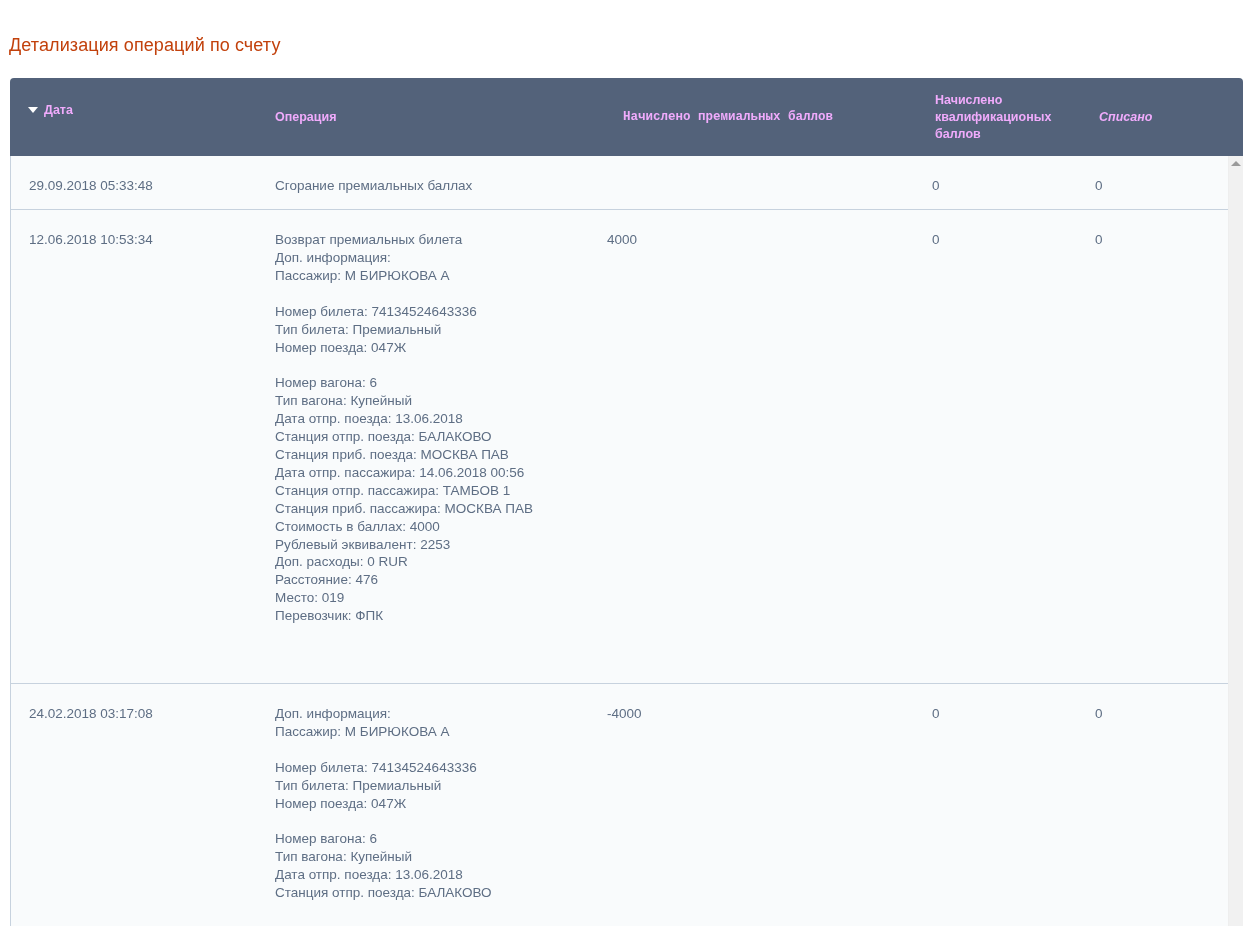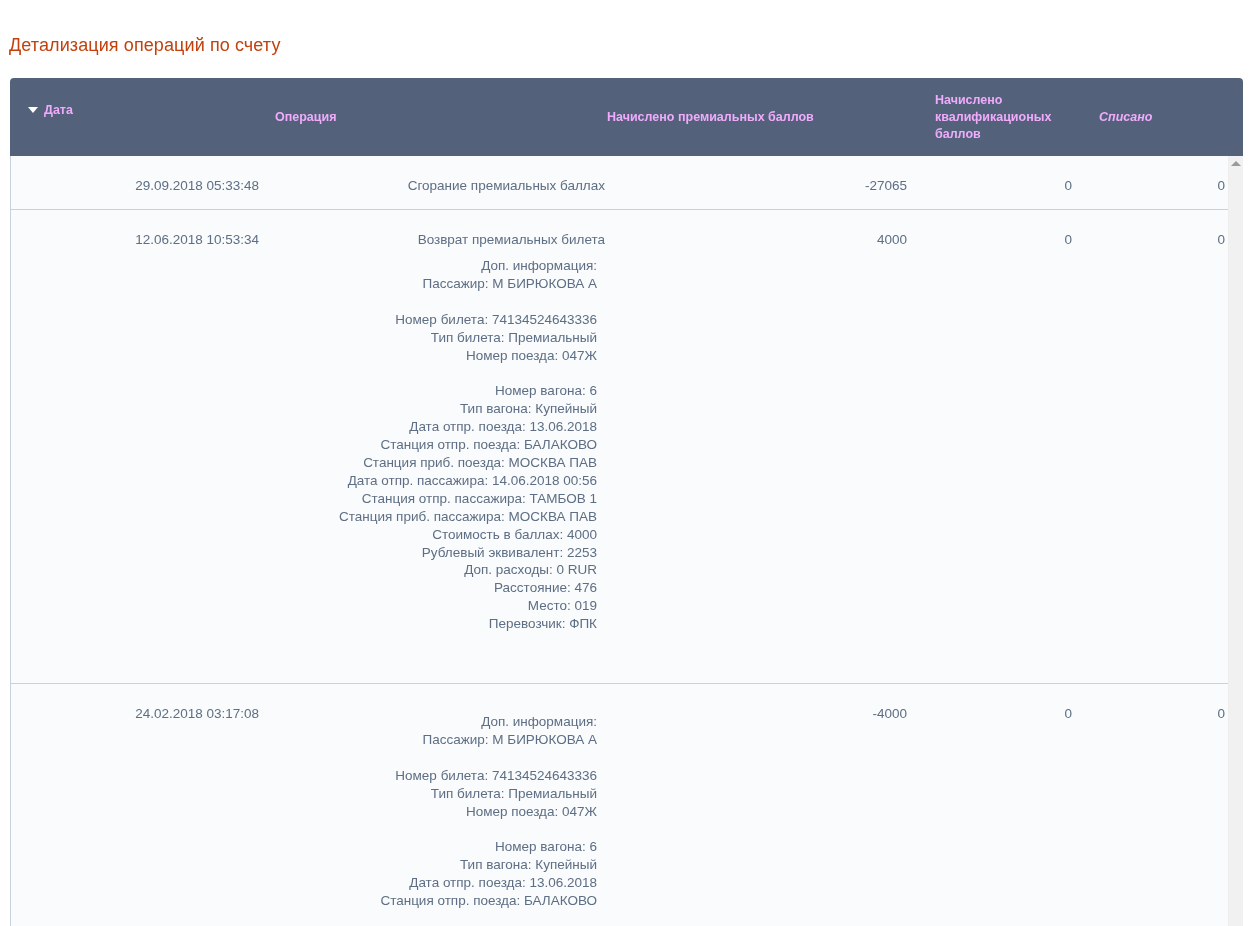--- a/index.html
+++ b/index.html
@@ -55,21 +55,21 @@
   }
   .th {
     position: absolute;
     color: #f0abfc;
     font-size: 12.5px;
     font-weight: 700;
     line-height: 17px;
   }
   .th.c1 { left: 18px;  top: 24px; width: 230px; }
   .th.c2 { left: 265px; top: 31px; width: 300px; }
-  .th.c3 { left: 597px; top: 31px; width: 300px; }
+  .th.c3 { left: 613px; top: 31px; width: 300px; font-family: Liberation Mono, monospace; }
   .th.c4 { left: 925px; top: 14px; width: 130px; }
   .th.c5 { left: 1089px;top: 31px; width: 120px; font-style: italic; }
 
   .sort-caret {
     display: inline-block;
     width: 0; height: 0;
     border-left: 5px solid transparent;
     border-right: 5px solid transparent;
     border-top: 6px solid #ffffff;
     margin-right: 6px;
@@ -96,40 +96,39 @@
     border-bottom: 1px solid #c7d2de;
     background: #f9fbfc;
   }
   .row:last-child { border-bottom: none; }
 
   .cell {
     position: absolute;
     font-size: 13.5px;
     color: #5e6e84;
     line-height: 18px;
-    text-align: right;
   }
   .cell.c1 { left: 18px;  width: 230px; }
   .cell.c2 { left: 264px; width: 330px; }
   .cell.c3 { left: 596px; width: 300px; }
   .cell.c4 { left: 921px; width: 140px; }
   .cell.c5 { left: 1084px;width: 130px; }
 
   .row-pad-short { height: 54px; }
   .row-pad-long  { height: 474px; }
   .row-pad-cut   { height: 240px; }
 
   .cell-top { top: 21px; }
 
   .detail {
     white-space: pre-wrap;
     font-size: 13.5px;
     color: #5e6e84;
     line-height: 17.9px;
-    margin: 8px;
+    margin: 0;
     font-family: "Liberation Sans", "DejaVu Sans", sans-serif;
   }
 
   
   .scrollbar {
     position: absolute;
     right: 0;
     top: 78px;
     width: 15px;
     height: 770px;
@@ -186,21 +185,20 @@
       </div>
     </div>
 
     <div class="tbody">
 
       <div class="row row-pad-short">
         <div class="cell c1 cell-top">29.09.2018 05:33:48</div>
         <div class="cell c2 cell-top">
           <div>Сгорание премиальных баллах</div>
         </div>
-        <div class="cell c3 cell-top">-27065</div>
         <div class="cell c4 cell-top">0</div>
         <div class="cell c5 cell-top">0</div>
       </div>
 
       <div class="row row-pad-long">
         <div class="cell c1 cell-top">12.06.2018 10:53:34</div>
         <div class="cell c2 cell-top">
           <div>Возврат премиальных билета</div>
           <div class="detail">Доп. информация:
 Пассажир: М БИРЮКОВА А

